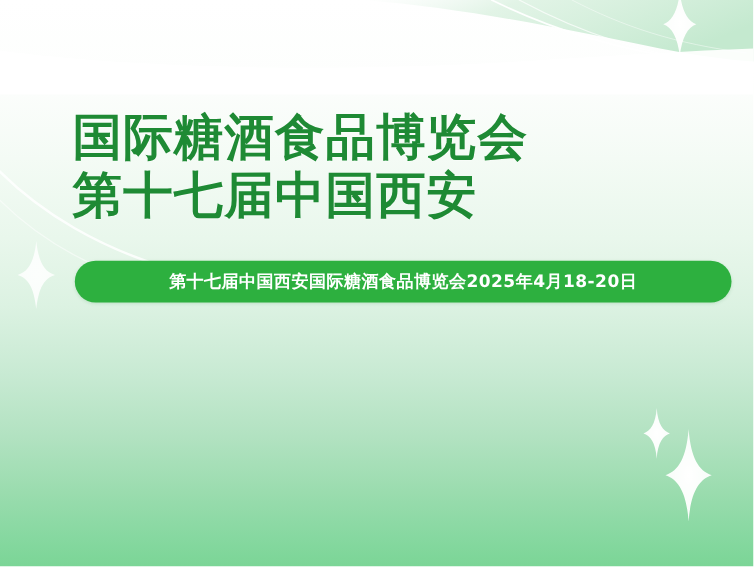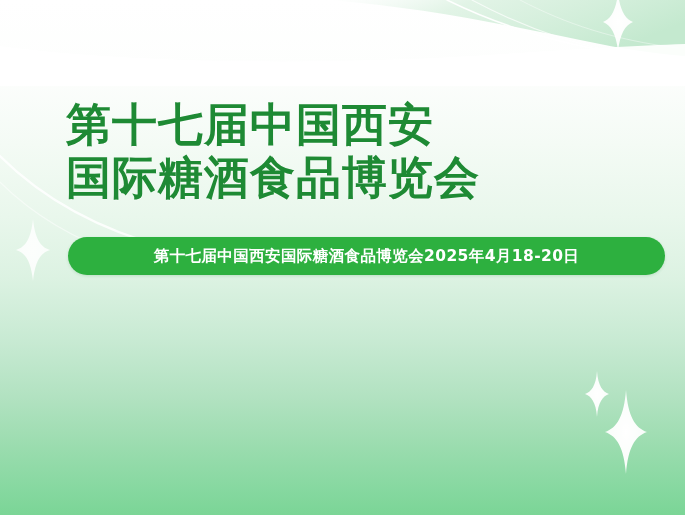--- a/index.html
+++ b/index.html
@@ -146,22 +146,22 @@
                  C596,402 591,396 585,394 C591,392 596,386 597,371 Z"></path>
       </g>
       <g fill="url(#sparkGrad)">
         <path d="M626,390 C628,416 635,428 647,432 C635,436 628,448 626,474
                  C624,448 617,436 605,432 C617,428 624,416 626,390 Z"></path>
       </g>
     </svg>
   </div>
 
   <div class="title-block">
+    <div class="title-line">国际糖酒食品博览会</div>
     <div class="title-line">第十七届中国西安</div>
-    <div class="title-line">国际糖酒食品博览会</div>
   </div>
 
   <div class="pill">
     <span class="pill-text">第十七届中国西安国际糖酒食品博览会2025年4月18-20日</span>
   </div>
 
 
 </div>
 
 </body></html>

